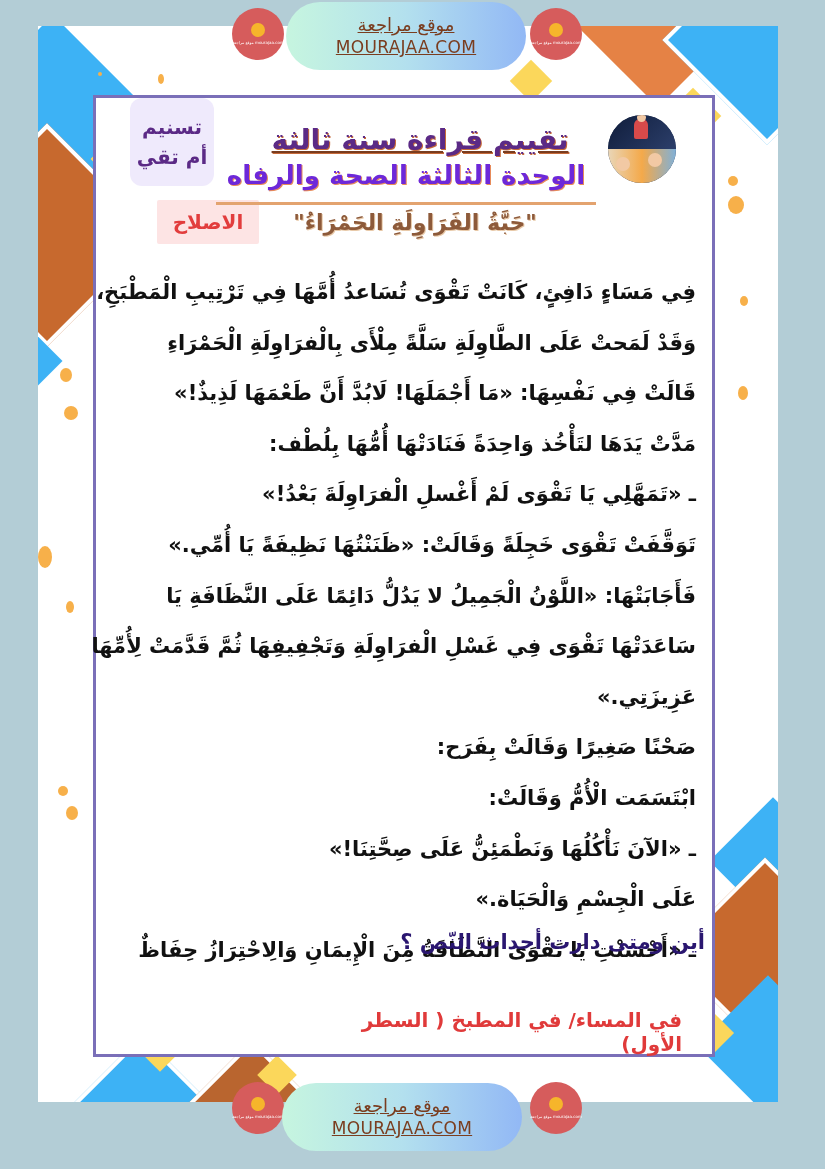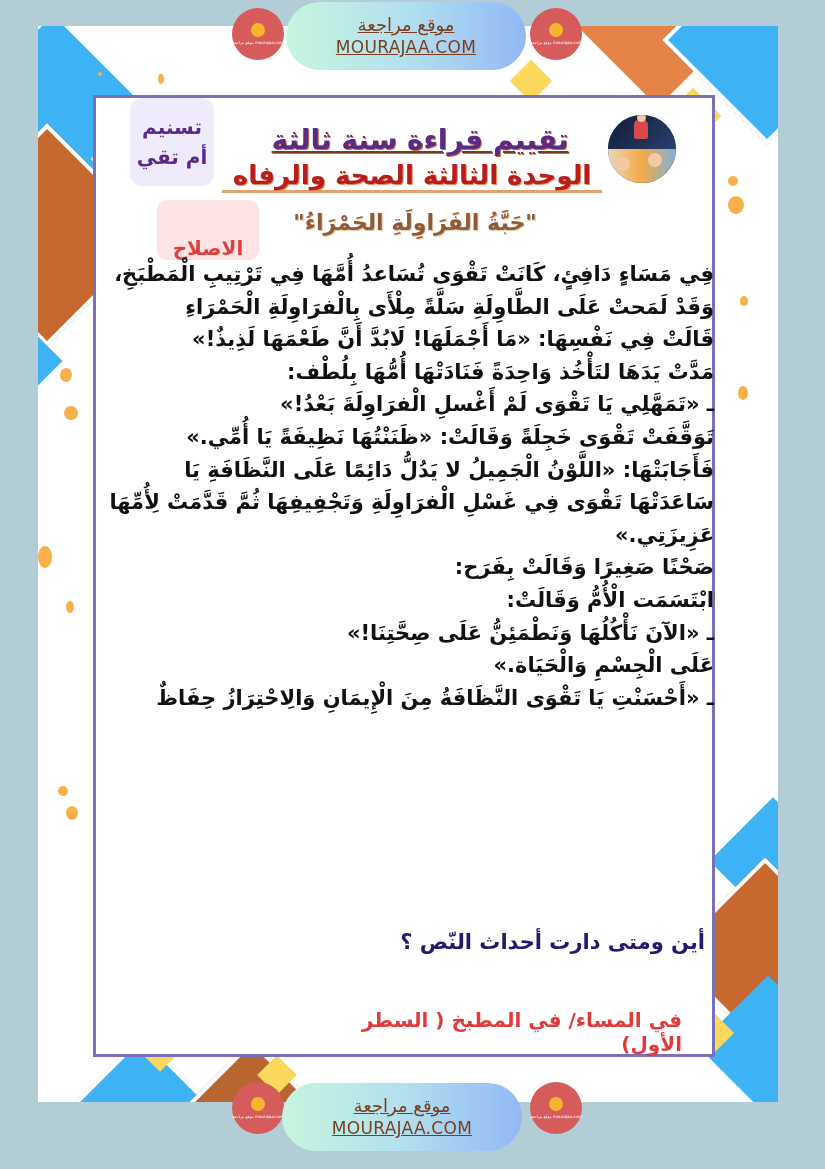--- a/index.html
+++ b/index.html
@@ -42,62 +42,62 @@
   .logo-circle .cap { font-size:4px; color:#fff; line-height:5px; }
 
   .title-main {
     position:absolute; left:250px; top:123px; width:340px; text-align:center;
     font-size:28px; font-weight:bold; color:#5b2a86;
     text-decoration:underline; text-decoration-color:#7a3d1f;
     text-shadow:1px 1px 0 #c76a3a;
     direction:rtl;
   }
   .title-unit {
-    position:absolute; left:222px; top:160px; width:380px; text-align:center;
-    font-size:26px; font-weight:bold; color:#b91c1c;
+    position:absolute; left:216px; top:160px; width:380px; text-align:center;
+    font-size:26px; font-weight:bold; color:#6d28d9;
     text-shadow:1px 1px 0 #e78b5a;
-    border-bottom:3px solid #e3a36f; padding-bottom:0;
+    border-bottom:3px solid #e3a36f; padding-bottom:12px;
     direction:rtl;
   }
   .title-story {
     position:absolute; left:250px; top:210px; width:330px; text-align:center;
     font-size:22px; font-weight:bold; color:#8d5a3a;
     text-shadow:1px 1px 0 #e8c9a8;
     direction:rtl;
   }
   .author-box {
     position:absolute; left:130px; top:98px; width:84px; height:88px;
     background:#efeafc; border-radius:12px;
     display:flex; flex-direction:column; align-items:center; justify-content:center;
     color:#5b2a86; font-size:20px; font-weight:bold; line-height:30px; direction:rtl;
   }
   .correction-box {
-    position:absolute; left:157px; top:200px; width:102px; height:60px;
-    background:#fde4e4; border-radius:10px;
-    display:flex; align-items:flex-end; justify-content:center;
+    position:absolute; left:157px; top:200px; width:102px; height:44px;
+    background:#fde4e4; border-radius:2px;
+    display:flex; align-items:center; justify-content:center;
     color:#e23d3d; font-size:20px; font-weight:bold; direction:rtl;
   }
   .avatar {
     position:absolute; left:608px; top:115px; width:68px; height:68px; border-radius:50%;
     overflow:hidden; background:#1f2d4c;
   }
   .avatar .top { height:34px; background:linear-gradient(135deg,#0f1c3a,#2c3f6b); position:relative; }
   .avatar .top .kid { position:absolute; left:26px; top:4px; width:14px; height:20px; background:#d84a4a; border-radius:6px 6px 2px 2px; }
   .avatar .top .head { position:absolute; left:29px; top:-2px; width:9px; height:9px; border-radius:50%; background:#f2c9a4; }
   .avatar .bottom { height:34px; background:linear-gradient(90deg,#e9d6b8,#f4a94a,#7fb0d8); position:relative; }
   .avatar .bottom .f1 { position:absolute; left:8px; top:8px; width:14px; height:14px; border-radius:50%; background:#f2c9a4; }
   .avatar .bottom .f2 { position:absolute; left:40px; top:4px; width:14px; height:14px; border-radius:50%; background:#f2c9a4; }
 
   .story {
     position:absolute; left:108px; top:258px; width:606px;
     direction:rtl; text-align:right;
     font-family:"DejaVu Sans", sans-serif; font-weight:bold;
     font-size:21px; line-height:32.6px; color:#111;
   }
-  .story p { margin:0; white-space:nowrap; }
+  .story p { margin:18px; white-space:nowrap; }
 
   .question {
     position:absolute; left:300px; top:930px; width:405px; text-align:right;
     direction:rtl; font-size:21px; font-weight:bold; color:#2a1670;
   }
   .answer {
     position:absolute; left:320px; top:1008px; width:362px; text-align:right;
     direction:rtl; font-size:20px; font-weight:bold; color:#e03a3a;
   }
 </style>

